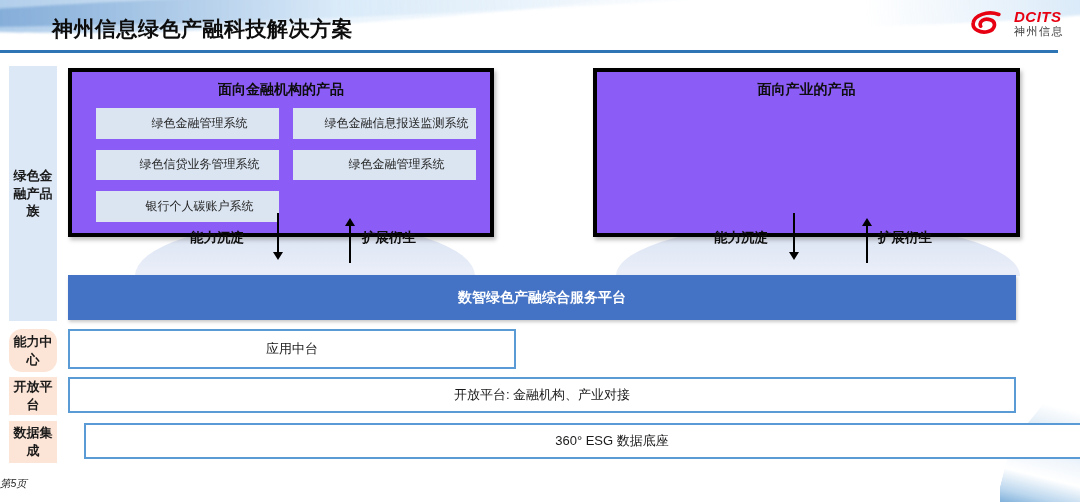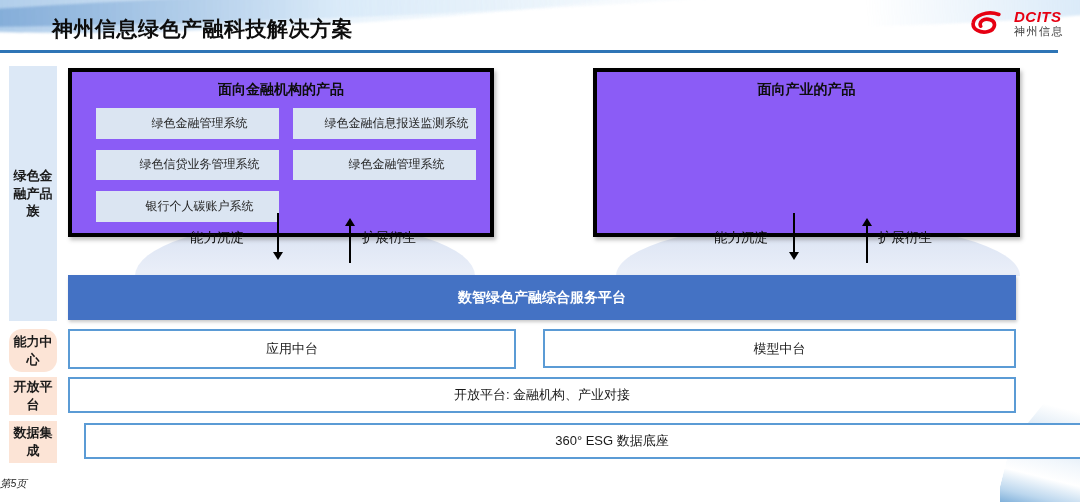--- a/index.html
+++ b/index.html
@@ -47,21 +47,21 @@
   .group-items { position:absolute; left:24px; right:14px; top:36px; bottom:11px; display:grid;
     grid-template-columns:1fr 1fr; column-gap:14px; row-gap:11px; }
   .item { background:#dbe5f2; color:#262626; font-size:12px; display:flex; align-items:center;
     justify-content:center; text-align:center;padding-left:24px; }
 
   
   .dome { position:absolute; top:222px; height:54px; border-radius:50% 50% 0 0 / 100% 100% 0 0;
     background:linear-gradient(180deg,#d8e1f2 0%,#e9eef8 90%); z-index:1; }
   .dome-l { left:135px; width:340px; }
   .dome-r { left:616px; width:404px; }
-  .flow-label { position:absolute; font-size:13.5px; font-weight:normal; color:#0d0d0d; z-index:2; }
+  .flow-label { position:absolute; font-size:13.5px; font-weight:bold; color:#0d0d0d; z-index:2; }
   .arrow { position:absolute; width:2px; background:#000; z-index:2; }
   .arrow.down::after { content:""; position:absolute; bottom:-7px; left:-4px;
     border:5px solid transparent; border-top:8px solid #000; border-bottom:none; }
   .arrow.up::after { content:""; position:absolute; top:-7px; left:-4px;
     border:5px solid transparent; border-bottom:8px solid #000; border-top:none; }
 
   
   .platform-bar { position:absolute; left:68px; top:275px; width:948px; height:45px; background:#4472c4;
     color:#ffffff; font-size:14px; font-weight:bold; display:flex; align-items:center; justify-content:center;
     box-shadow:1px 2px 3px rgba(120,120,120,.4); z-index:3; }
@@ -133,21 +133,20 @@
   <div class="flow-label" style="left:362px; top:229px;">扩展衍生</div>
 
   <div class="flow-label" style="left:714px; top:229px;">能力沉淀</div>
   <div class="arrow down" style="left:793px; top:213px; height:40px;"></div>
   <div class="arrow up" style="left:866px; top:225px; height:38px;"></div>
   <div class="flow-label" style="left:878px; top:229px;">扩展衍生</div>
 
   <div class="platform-bar">数智绿色产融综合服务平台</div>
 
   <div class="plain-box mid-l">应用中台</div>
-  <div class="plain-box mid-r">模型中台</div>
 
   <div class="plain-box row-open">开放平台: 金融机构、产业对接</div>
 
   <div class="plain-box row-data">360° ESG 数据底座</div>
 
   <div class="footer">第5页</div>
 
   <div class="corner">
     <div class="ribbon"></div>
   </div>

